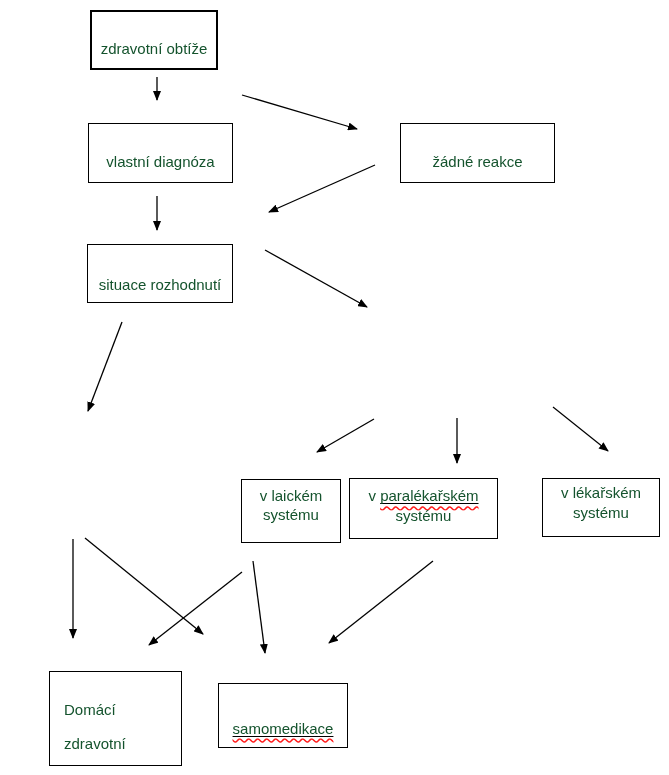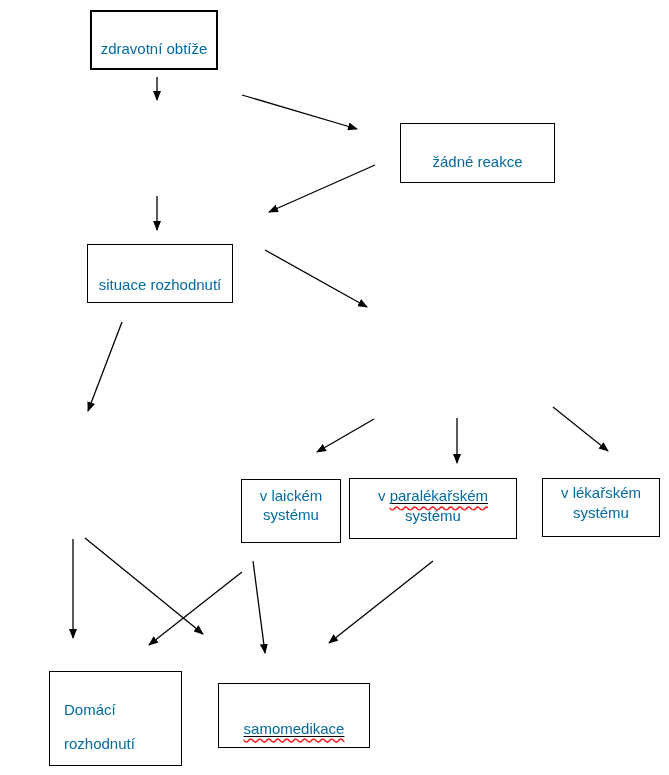--- a/index.html
+++ b/index.html
@@ -1,41 +1,41 @@
 <!DOCTYPE html>
 <html><head>
 <meta charset="utf-8">
 <style>
   html,body { margin:0; padding:0; background:#ffffff; }
   .stage {
     position:relative; width:669px; height:775px; background:#ffffff;
-    font-family:"Liberation Sans", sans-serif; font-size:15px; color:#0369a1;
+    font-family:"Liberation Sans", sans-serif; font-size:15px; color:#14532d;
     overflow:hidden;
   }
   .arrows { position:absolute; left:0; top:0; width:669px; height:775px; }
   .node {
     position:absolute; box-sizing:border-box;
     border:1px solid #000000; background:#ffffff;
     display:flex; align-items:center; justify-content:center;
     text-align:center; line-height:1.3;
   }
   
   .n-health      { left:90px;  top:10px;  width:128px; height:60px; border-width:2px; padding-top:18px; }
   .n-diagnosis   { left:88px;  top:123px; width:145px; height:60px; padding-top:18px; }
   .n-noreact     { left:400px; top:123px; width:155px; height:60px; padding-top:18px; }
   .n-decision    { left:87px;  top:244px; width:146px; height:59px; padding-top:22px; }
   .n-seekhelp    { left:400px; top:327px; width:166px; height:60px; padding-top:20px; }
   .n-selftreat   { left:3px;   top:466px; width:143px; height:61px; padding-top:22px; }
   .n-lay         { left:193px; top:479px; width:100px; height:64px; padding-bottom:12px;margin-left:48px; }
-  .n-paramed     { left:349px; top:478px; width:168px; height:61px; padding-bottom:6px; }
+  .n-paramed     { left:349px; top:478px; width:149px; height:61px; padding-bottom:6px; }
   .n-medical     { left:542px; top:478px; width:118px; height:59px; padding-bottom:10px; }
   .n-homerem     { left:49px;  top:671px; width:133px; height:95px;
                    justify-content:flex-start; align-items:flex-start; text-align:left;
                    padding:21px 4px 0 14px; line-height:34px; }
-  .n-selfmed     { left:218px; top:683px; width:152px; height:65px; padding-top:26px; }
+  .n-selfmed     { left:218px; top:683px; width:130px; height:65px; padding-top:26px; }
 
   .misspelled {
     text-decoration: underline wavy #ff1a1a;
     text-decoration-skip-ink: none;
     text-underline-offset: 4px;
   }
   .und { text-decoration: underline solid #000000; text-underline-offset: 2px; }
   line { stroke:#000000; stroke-width:1.3; }
 </style>
 </head>
@@ -62,20 +62,23 @@
     <line x1="85" y1="538" x2="203" y2="634" marker-end="url(#ah)"></line>
     <line x1="242" y1="572" x2="149" y2="645" marker-end="url(#ah)"></line>
     <line x1="253" y1="561" x2="265" y2="653" marker-end="url(#ah)"></line>
     <line x1="433" y1="561" x2="329" y2="643" marker-end="url(#ah)"></line>
   </svg>
 
   <div class="node n-health">
     <span>zdravotní obtíže</span>
   </div>
 
+  <div class="node n-diagnosis">
+    <span>vlastní diagnóza</span>
+  </div>
 
   <div class="node n-decision">
     <span>situace rozhodnutí</span>
   </div>
 
   <div class="node n-noreact">
     <span>žádné reakce</span>
   </div>
 
 
@@ -92,21 +95,21 @@
     </span>
   </div>
 
   <div class="node n-medical">
     <span>v lékařském systému</span>
   </div>
 
   <div class="node n-homerem">
     <span>
       <span>Domácí</span><br>
-      <span>rozhodnutí</span>
+      <span>zdravotní</span>
     </span>
   </div>
 
   <div class="node n-selfmed">
     <span class="misspelled"><span class="und">samomedikace</span></span>
   </div>
 
 </div>
 
 </body></html>

